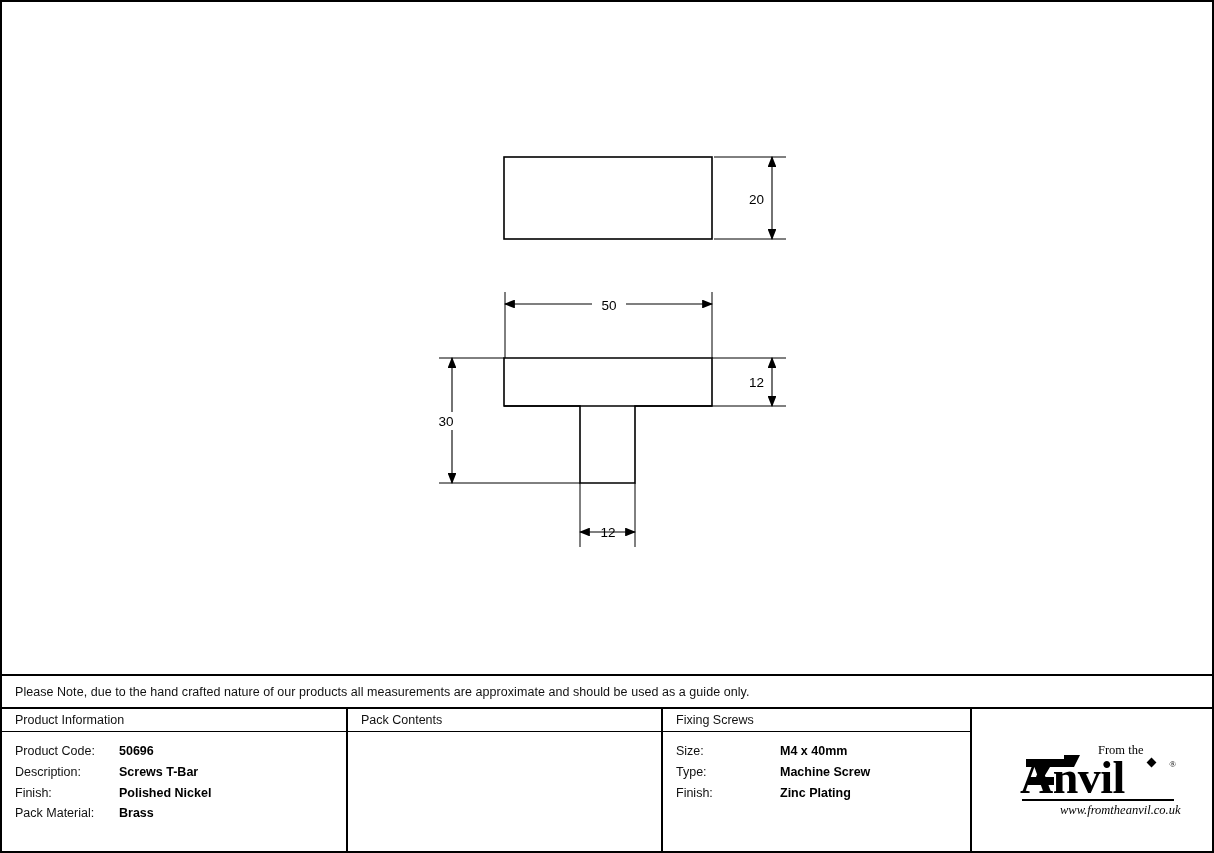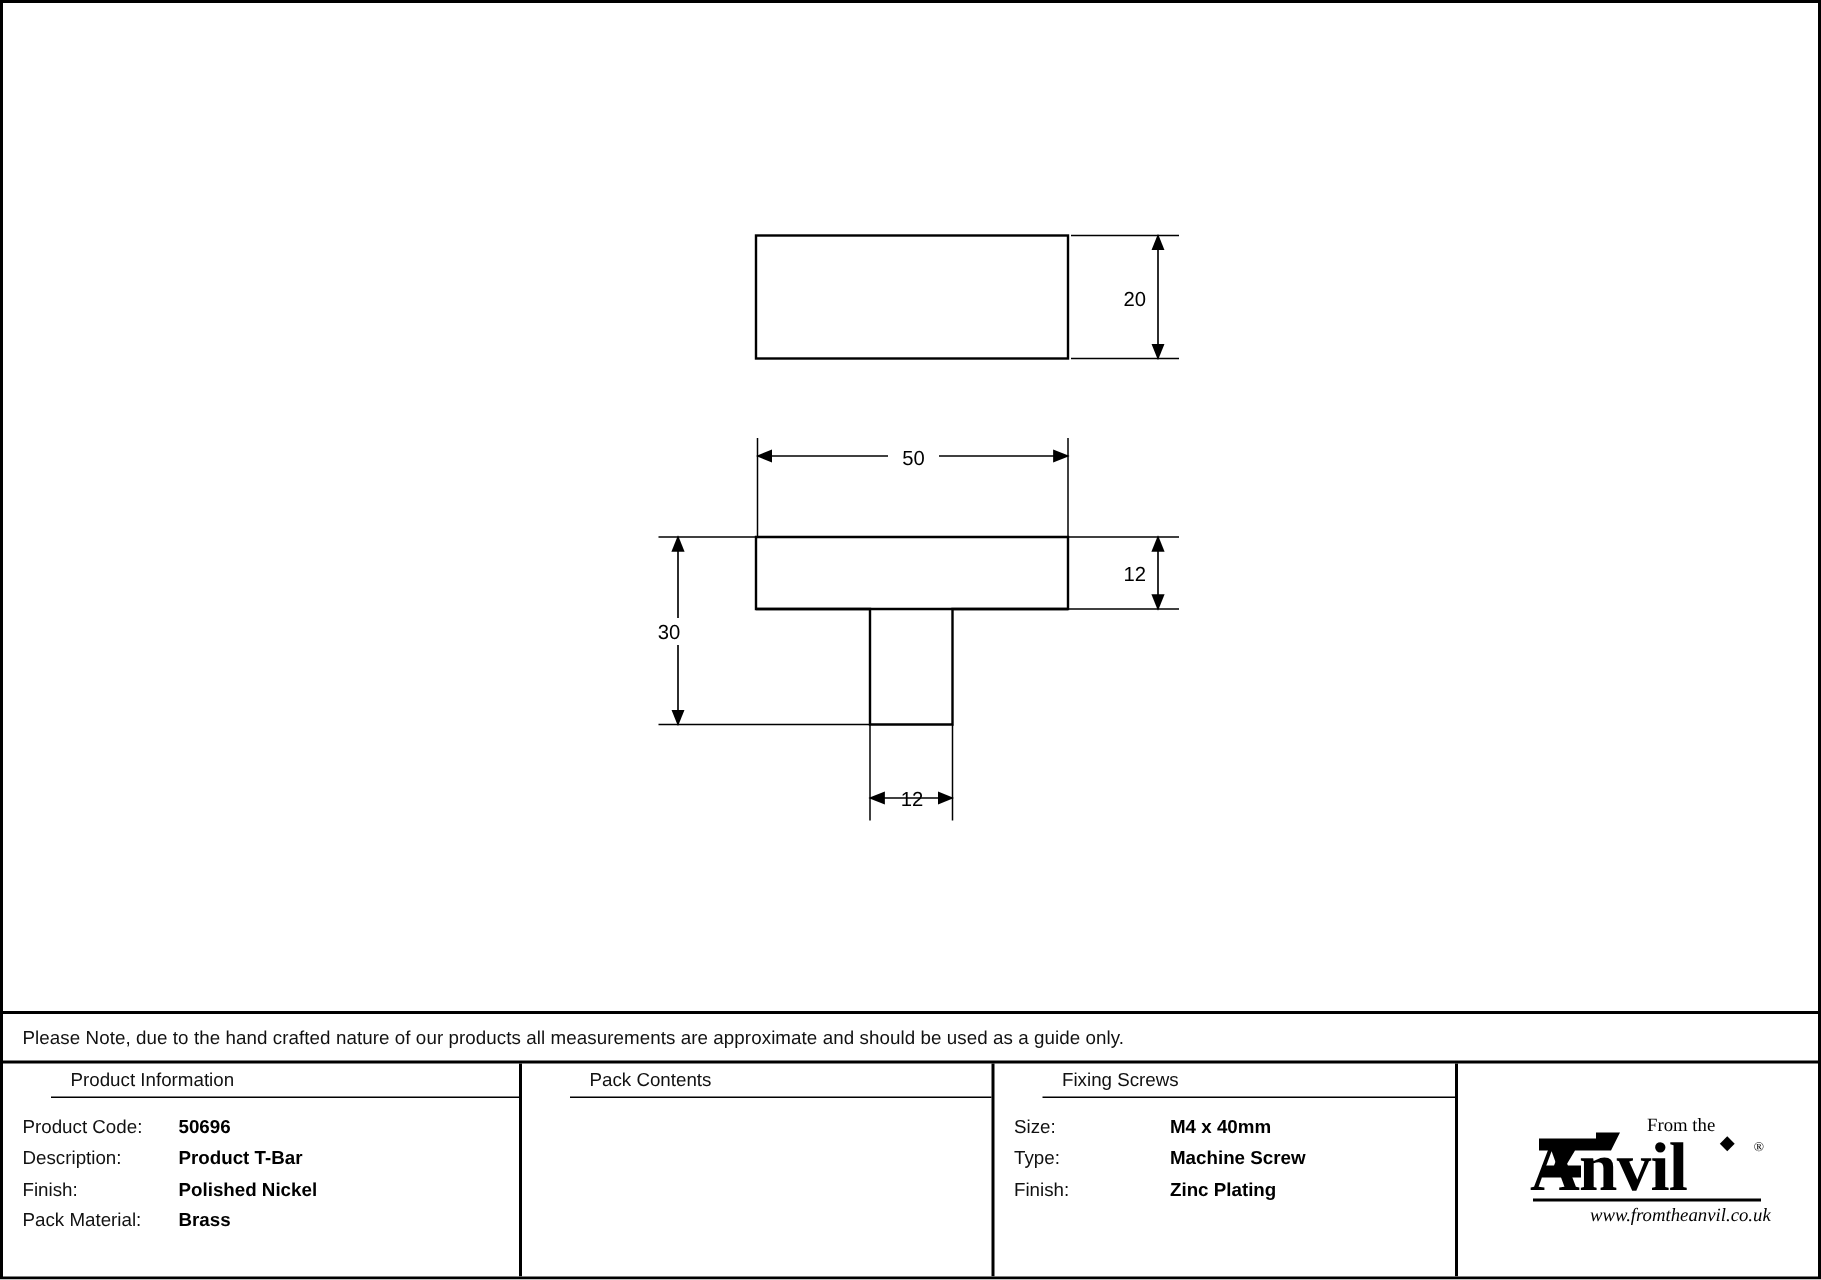--- a/index.html
+++ b/index.html
@@ -73,21 +73,20 @@
 
   .col-head {
     height: 23px;
     border-bottom: 1.5px solid #000;
     box-sizing: border-box;
     display: flex;
     align-items: center;
     padding-left: 13px;
     font-size: 12.5px;
     color: #111;
-    margin-left: 32px;
   }
   .col-body {
     padding: 9px 0 0 13px;
     font-size: 12.5px;
   }
   .kv {
     display: flex;
     line-height: 20.8px;
   }
   .kv .k {
@@ -264,21 +263,21 @@
 
     <div class="col c1">
       <div class="col-head">Product Information</div>
       <div class="col-body">
         <div class="kv">
           <div class="k">Product Code:</div>
           <div class="v">50696</div>
         </div>
         <div class="kv">
           <div class="k">Description:</div>
-          <div class="v">Product T-Bar</div>
+          <div class="v">Screws T-Bar</div>
         </div>
         <div class="kv">
           <div class="k">Finish:</div>
           <div class="v">Polished Nickel</div>
         </div>
         <div class="kv">
           <div class="k">Pack Material:</div>
           <div class="v">Brass</div>
         </div>
       </div>

